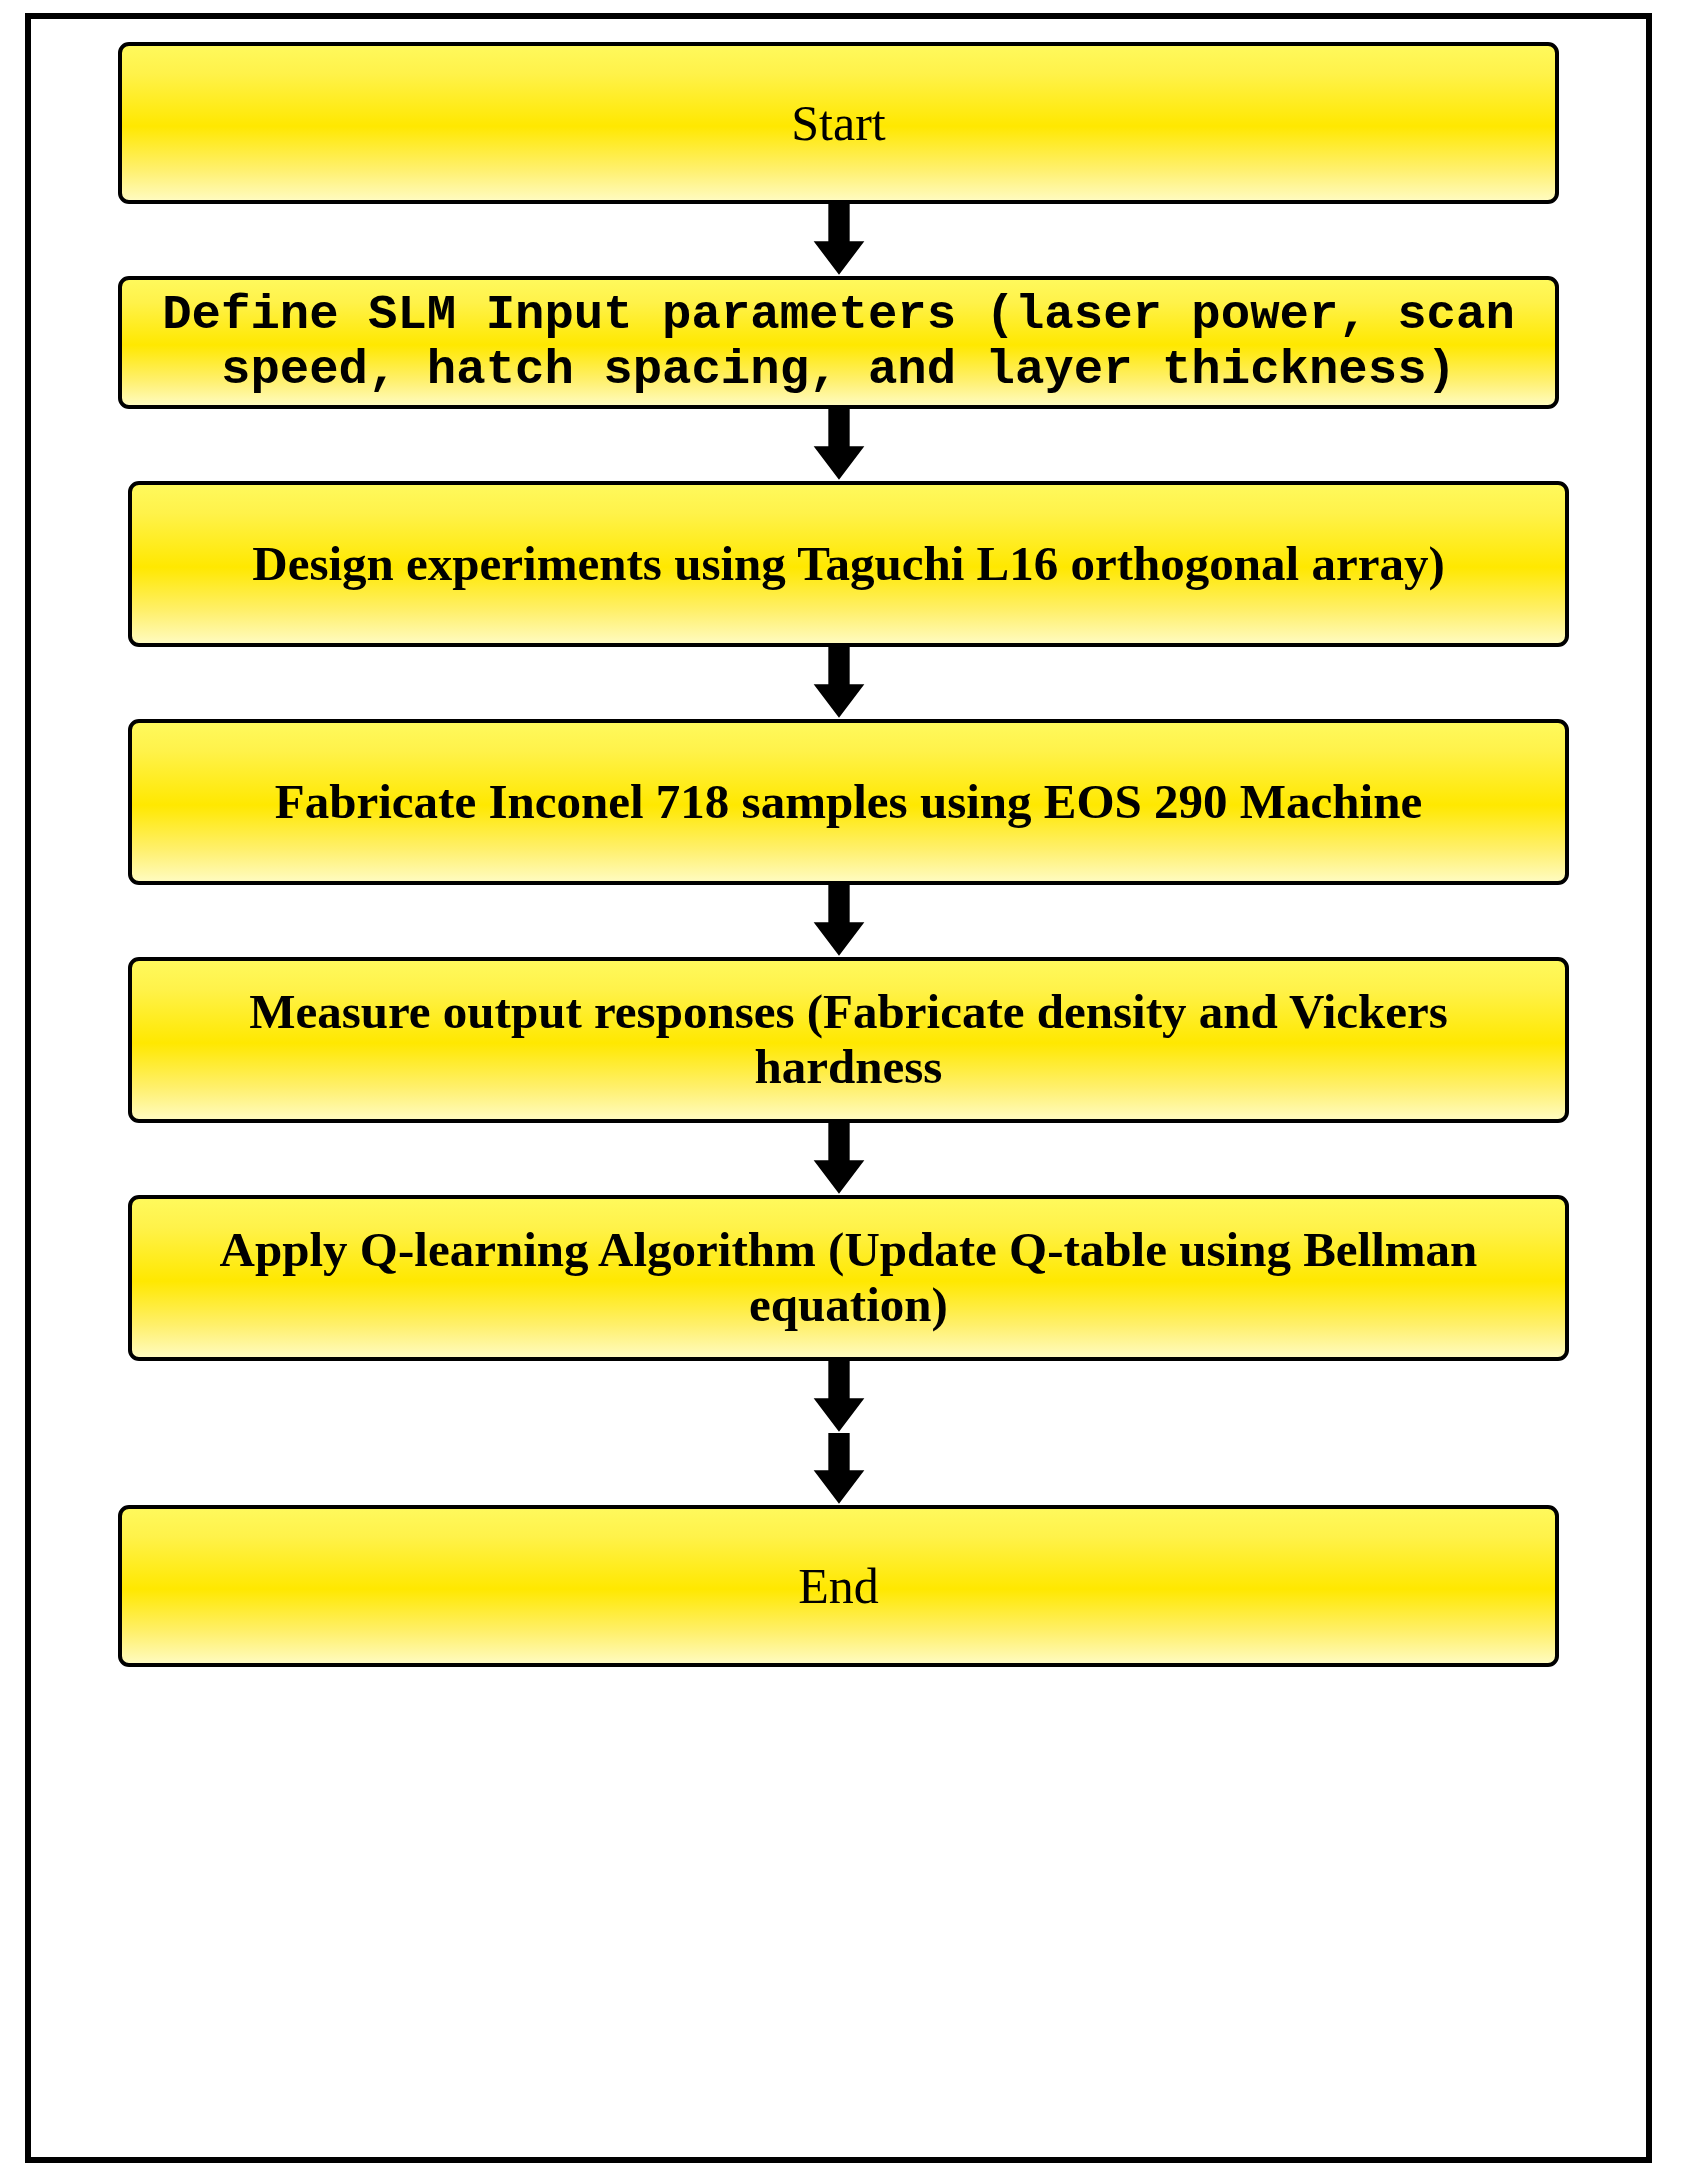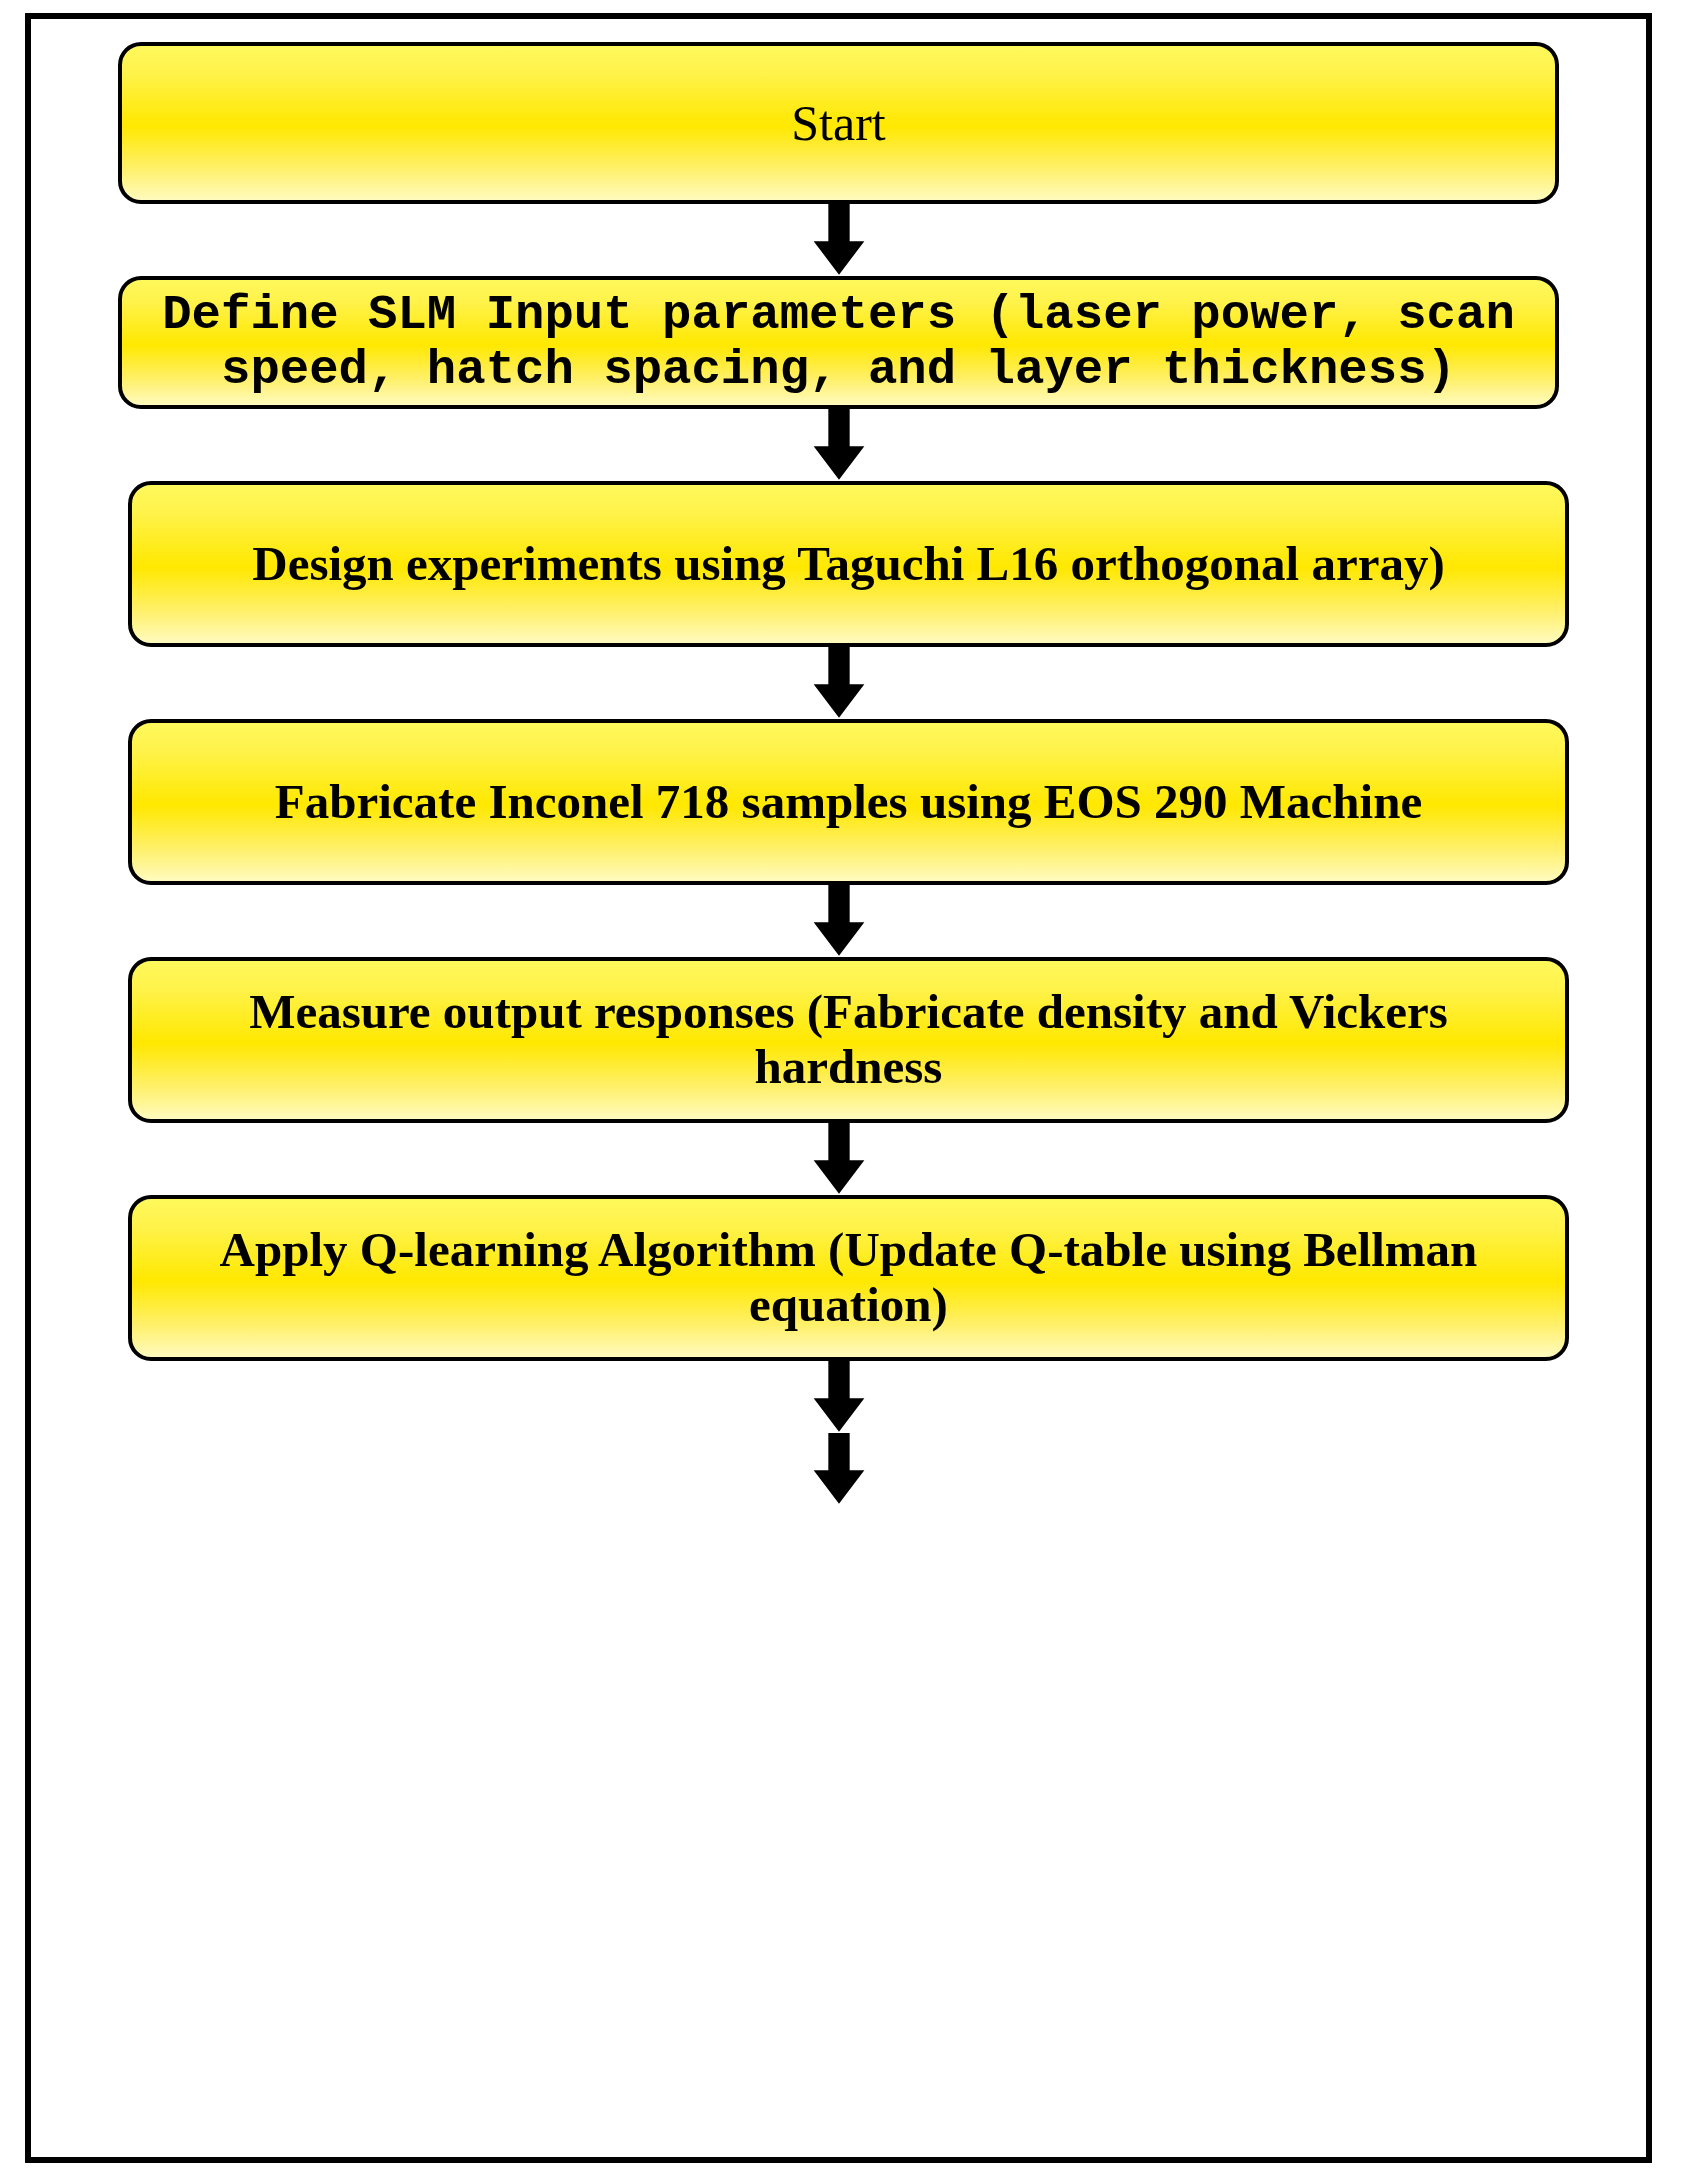--- a/index.html
+++ b/index.html
@@ -35,21 +35,21 @@
     align-items: center;
     justify-content: flex-start;
     padding-top: 23px;
     box-sizing: border-box;
   }
 
   .flow-node {
     position: relative;
     width: 1441px;
     border: 4.6px solid #000000;
-    border-radius: 23px;
+    border-radius: 11px;
     box-sizing: border-box;
     background: linear-gradient(to bottom, #fff95c 0%, #fff24a 18%, #ffe800 52%, #fff06c 80%, #fffbbf 100%);
     display: flex;
     align-items: center;
     justify-content: center;
     text-align: center;
     color: #000000;
     font-family: "Liberation Serif", serif;
     font-weight: bold;
     font-size: 49px;
@@ -147,16 +147,19 @@
       </svg>
     </div>
 
 
     <div class="arrow">
       <svg width="80" height="72" viewBox="0 0 120 108" aria-hidden="true">
         <polygon points="44,0 76,0 76,56 98,56 60,106 22,56 44,56" fill="#000000"></polygon>
       </svg>
     </div>
 
+    <div class="flow-node terminal h-short">
+      <span class="node-text">End</span>
+    </div>
 
   </div>
 </div>
 
 
 </body></html>

